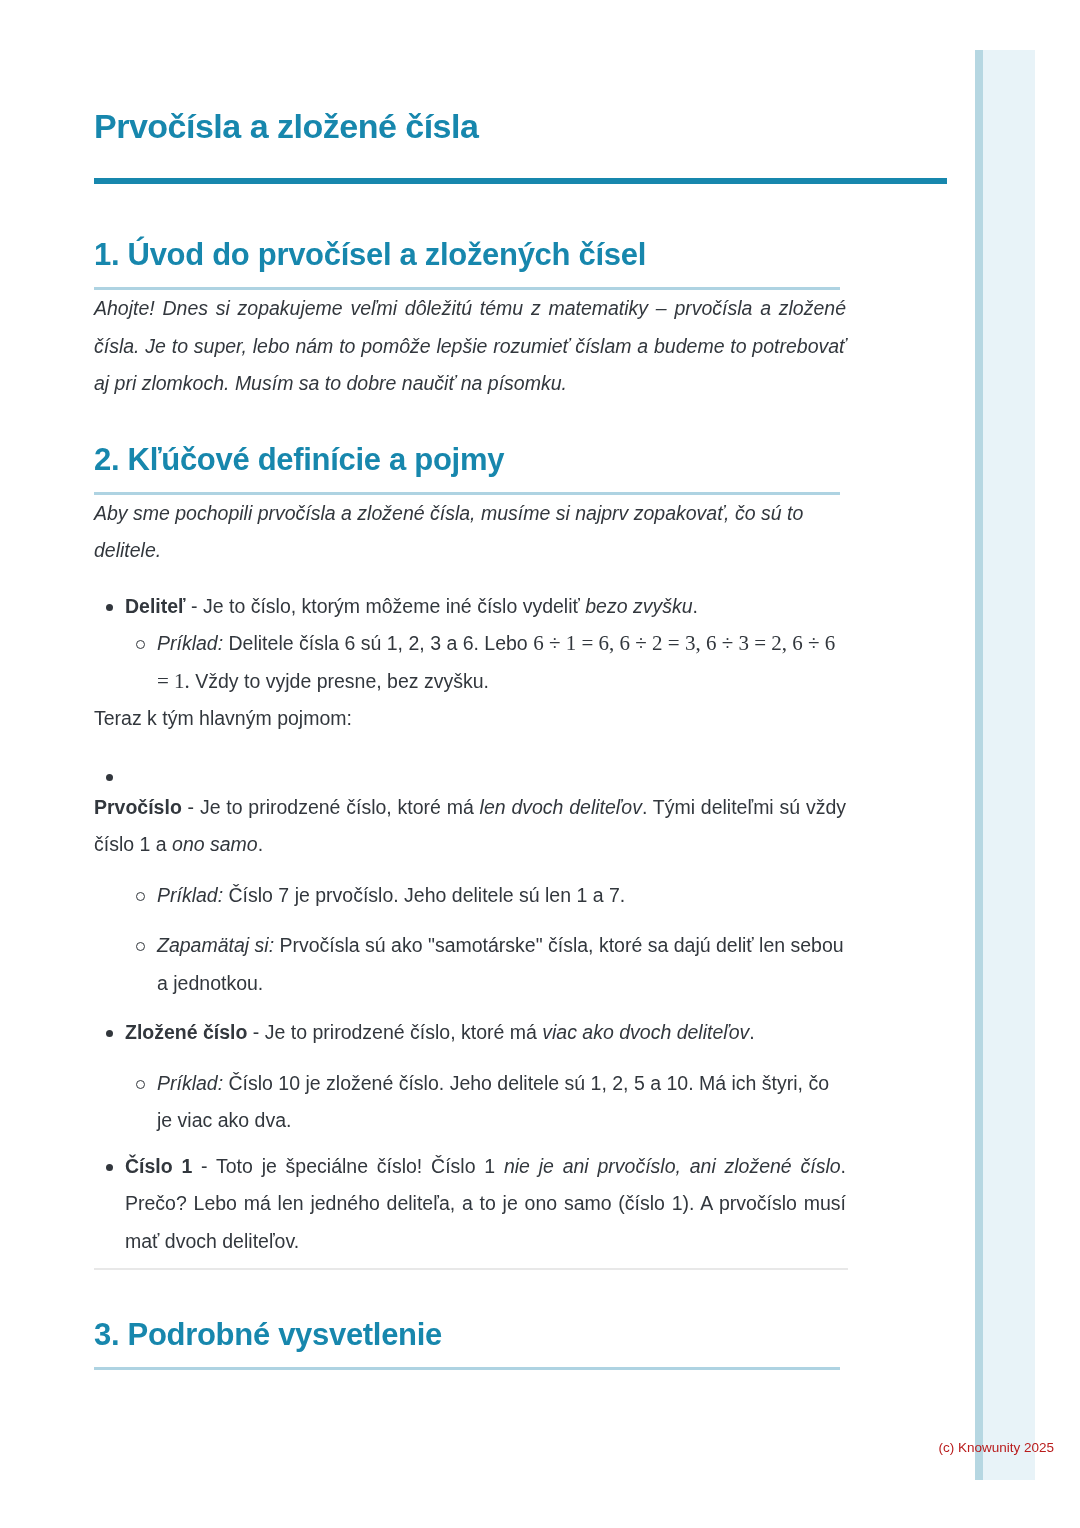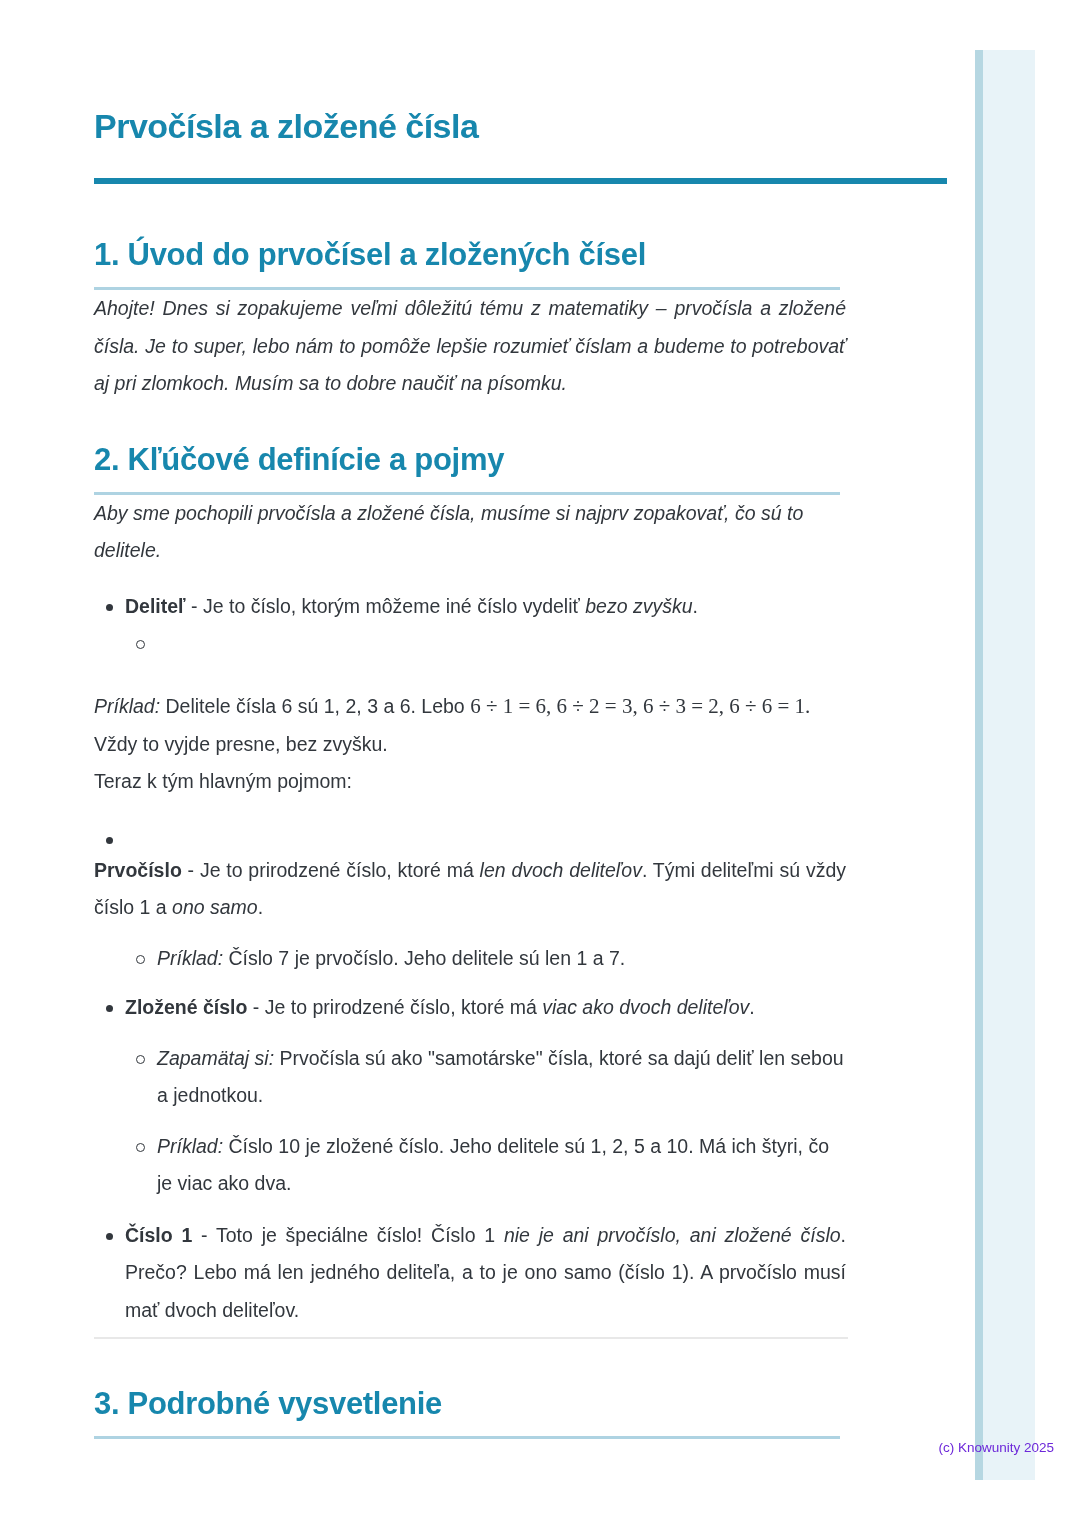--- a/index.html
+++ b/index.html
@@ -12,33 +12,33 @@
           color:#1787ad;letter-spacing:-0.5px;}
     .title-rule{margin-top:25px;width:853px;height:6px;background:#1787ad;}
     .sec-heading{margin:0;font-size:31px;line-height:38px;font-weight:700;color:#1787ad;letter-spacing:-0.3px;}
     .mt-h2a{margin-top:52px;} .mt-h2b{margin-top:38px;} .mt-h2c{margin-top:46px;}
     .sec-rule{margin-top:13px;width:746px;height:3px;background:#aed3e2;}
     .body-text{font-size:19.5px;line-height:37.5px;}
     p.para{margin:0;}
     .p-just{text-align:justify;}
     .mt-p{margin-top:27px;font-style:italic;} .mt-outro{margin-top:10px;}
     .row{display:flex;align-items:flex-start;}
-    .mt-b1{margin-top:18px;} .mt-b2{margin-top:20px;flex-direction:column;} .mt-b3{margin-top:12px;} .mt-b4{margin-top:14px;}
-    .mt-sub{margin-top:13px;} .mt-sub0{margin-top:0;flex-direction:column;} .mt-subtight{margin-top:6px;}
+    .mt-b1{margin-top:18px;} .mt-b2{margin-top:20px;flex-direction:column;} .mt-b3{margin-top:12px;} .mt-b4{margin-top:8px;}
+    .mt-sub{margin-top:13px;} .mt-sub0{margin-top:0;} .mt-subtight{margin-top:6px;}
     .m1{flex:0 0 31px;position:relative;height:37.5px;}
     .m1 .dot{position:absolute;left:12px;top:16px;width:7px;height:7px;border-radius:50%;background:#32373d;}
     .m2{flex:0 0 63px;position:relative;height:37.5px;}
     .m2 .ring{position:absolute;left:42px;top:15px;width:9px;height:9px;border-radius:50%;
           border:1.5px solid #32373d;box-sizing:border-box;background:transparent;}
     .row-text{flex:1;}
     .b{font-weight:700;}
     .i{font-style:italic;}
     .math{font-family:"Liberation Serif",serif;font-size:21px;}
     .divider{margin-top:8px;width:754px;height:2px;background:#e8e8e8;}
-    .footer{position:absolute;right:26px;top:1440px;font-size:13.5px;color:#6d28d9;z-index:3;}
+    .footer{position:absolute;right:26px;top:1440px;font-size:13.5px;color:#b91c1c;z-index:3;}
   </style>
 </head>
 <body>
 
 <div class="page">
 
   <div class="side-strip"></div>
 
   <div class="content">
 
@@ -75,32 +75,32 @@
           <span class="dot"></span>
         </span>
       <div class="row-text p-just"><span class="b">Prvočíslo</span><span> - Je to prirodzené číslo, ktoré má </span><span class="i">len dvoch deliteľov</span><span>. Tými deliteľmi sú vždy číslo 1 a </span><span class="i">ono samo</span><span>.</span></div>
     </div>
     <div class="row body-text mt-sub">
       <span class="m2">
           <span class="ring"></span>
         </span>
       <div class="row-text"><span class="i">Príklad:</span><span> Číslo 7 je prvočíslo. Jeho delitele sú len 1 a 7.</span></div>
     </div>
+    <div class="row body-text mt-sub">
+      <span class="m2">
+          <span class="ring"></span>
+        </span>
+      <div class="row-text"><span class="i">Zapamätaj si:</span><span> Prvočísla sú ako "samotárske" čísla, ktoré sa dajú deliť len sebou a jednotkou.</span></div>
+    </div>
+
     <div class="row body-text mt-b3">
       <span class="m1">
           <span class="dot"></span>
         </span>
       <div class="row-text"><span class="b">Zložené číslo</span><span> - Je to prirodzené číslo, ktoré má </span><span class="i">viac ako dvoch deliteľov</span><span>.</span></div>
-    </div>
-
-    <div class="row body-text mt-sub">
-      <span class="m2">
-          <span class="ring"></span>
-        </span>
-      <div class="row-text"><span class="i">Zapamätaj si:</span><span> Prvočísla sú ako "samotárske" čísla, ktoré sa dajú deliť len sebou a jednotkou.</span></div>
     </div>
     <div class="row body-text mt-sub">
       <span class="m2">
           <span class="ring"></span>
         </span>
       <div class="row-text"><span class="i">Príklad:</span><span> Číslo 10 je zložené číslo. Jeho delitele sú 1, 2, 5 a 10. Má ich štyri, čo je viac ako dva.</span></div>
     </div>
 
     <div class="row body-text mt-b4">
       <span class="m1">

